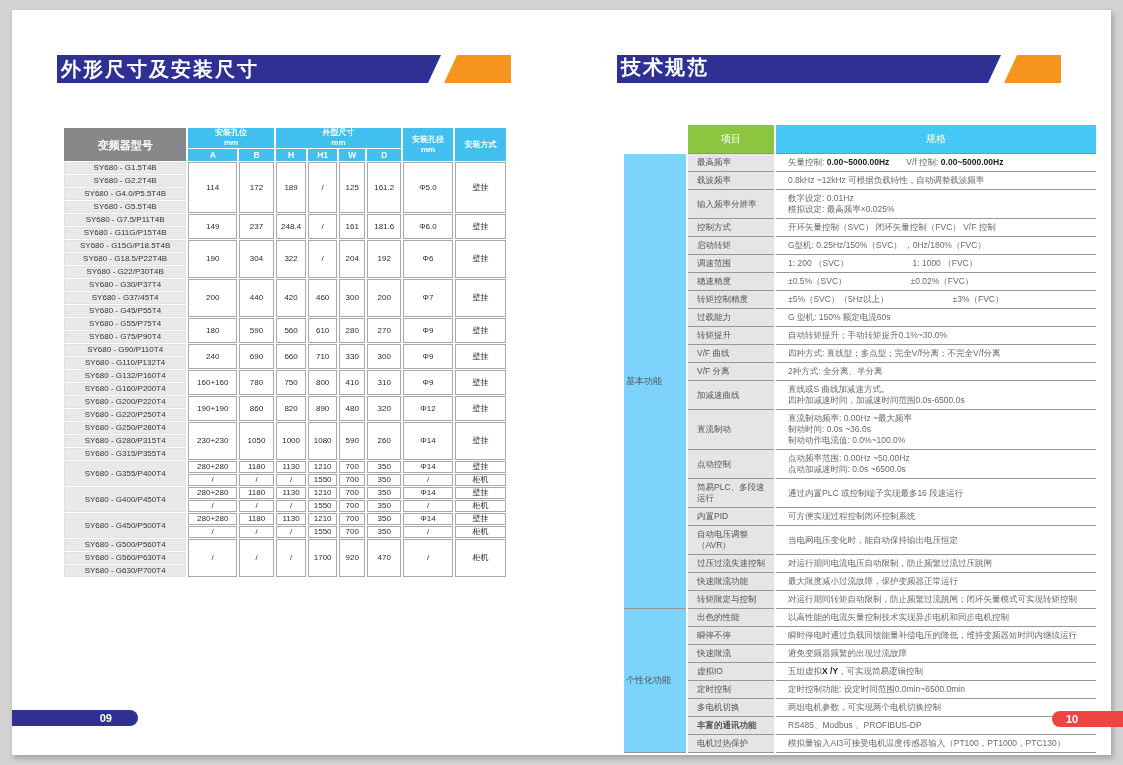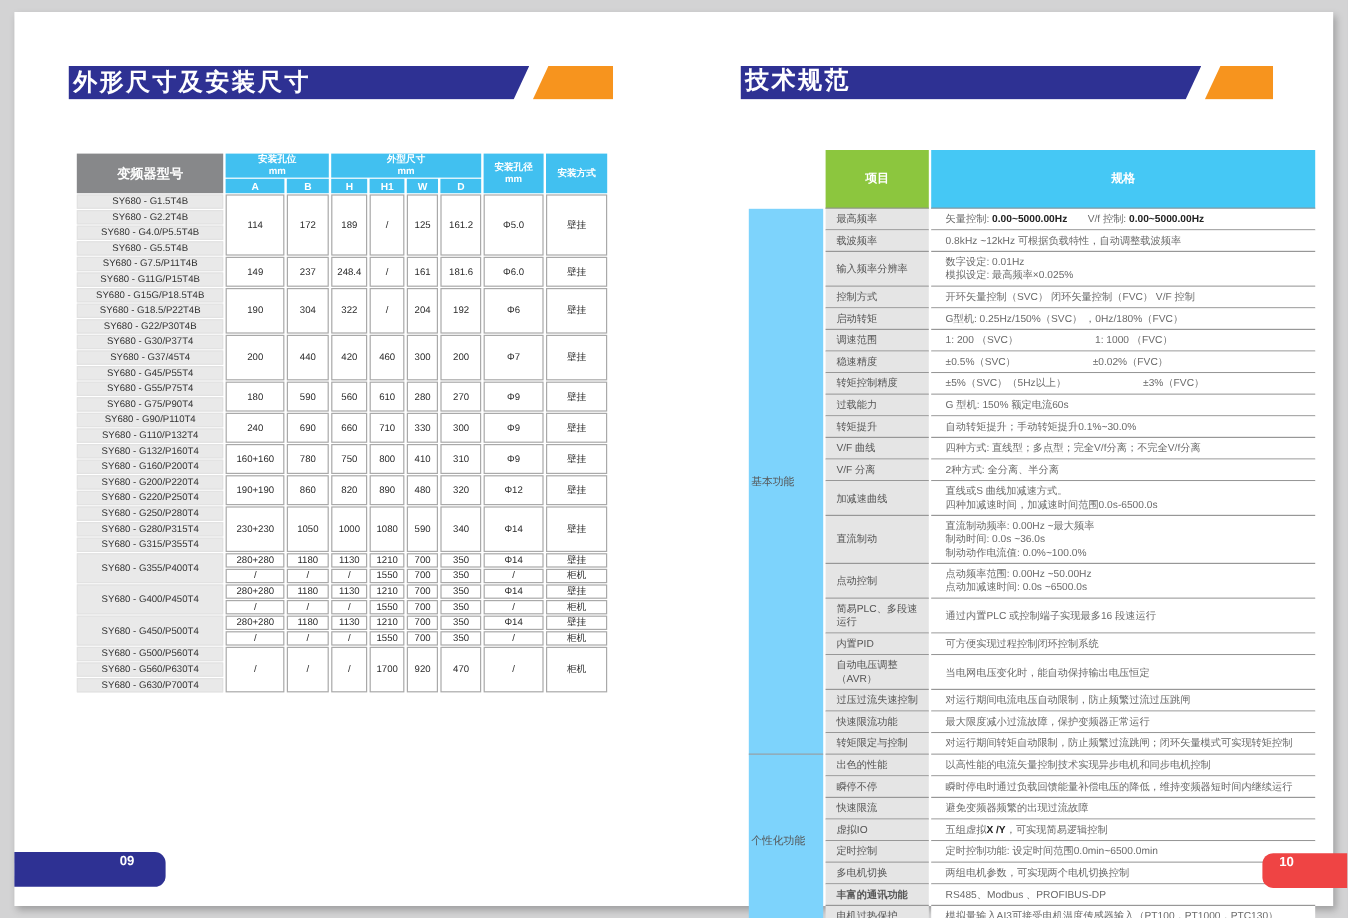--- a/index.html
+++ b/index.html
@@ -8,36 +8,36 @@
 
   
   .sec-bar{position:absolute;height:28px;color:#fff;font-size:20px;font-weight:bold;letter-spacing:2px;line-height:28px;padding-left:4px;box-sizing:border-box;clip-path:polygon(0 0,100% 0,calc(100% - 13px) 100%,0 100%);}
   .sec-bar-left{left:57px;top:55px;width:384px;}
   .sec-bar-right{left:617px;top:55px;width:384px;font-family:Liberation Mono, monospace;}
   .orange-wedge{position:absolute;top:55px;height:28px;clip-path:polygon(13px 0,100% 0,100% 100%,0 100%);}
   .ow-left{left:444px;width:67px;}
   .ow-right{left:1004px;width:57px;}
 
   
-  .pill{position:absolute;height:29px;color:#fff;font-size:11px;font-weight:bold;line-height:16px;box-sizing:border-box;}
+  .pill{position:absolute;height:16px;color:#fff;font-size:11px;font-weight:bold;line-height:16px;box-sizing:border-box;}
   .pill-left{left:12px;top:710px;width:126px;border-radius:0 9px 9px 0;text-align:right;padding-right:26px;}
   .pill-right{left:1052px;top:711px;width:71px;border-radius:9px 0 0 9px;text-align:left;padding-left:14px;}
 
   
   table.dims{position:absolute;left:62px;top:127px;width:446px;border-collapse:separate;border-spacing:2px 1px;table-layout:fixed;font-size:8px;color:#2b2b2b;}
   table.dims th{font-weight:bold;padding:0;line-height:10px;}
   table.dims .th-model{background:#87888a;color:#fff;font-size:11px;font-weight:bold;}
   table.dims .th-cyan{background:#41c0f0;color:#fff;}
   table.dims .th-sub{background:#41c0f0;color:#fff;height:12px;font-size:8.5px;}
   table.dims td{border:1px solid #a9a9a9;background:#fff;text-align:center;height:10px;padding:0 1px;line-height:10px;}
   table.dims td.model{border:1px solid #e2e2e2;background:#e9e9e9;color:#333;font-size:8px;}
 
   
   table.spec{position:absolute;left:622px;top:125px;width:476px;border-collapse:separate;border-spacing:2px 0;table-layout:fixed;font-size:8.5px;color:#6a6a6a;}
-  table.spec th{font-weight:bold;color:#fff;height:16px;padding:16px;font-size:10px;}
+  table.spec th{font-weight:normal;color:#fff;height:16px;padding:6px;font-size:10px;}
   table.spec .th-empty{background:transparent;}
   table.spec .th-green{background:#8cc63e;border-bottom:1px solid #8f8f8f;}
   table.spec .th-blue{background:#45c8f5;border-bottom:1px solid #8f8f8f;}
   table.spec td{border-bottom:1px solid #979797;padding:3px 6px;vertical-align:middle;line-height:11px;}
   table.spec td.grp{background:#7dd3fc;text-align:left;color:#555;font-size:9px;padding:0 2px;}
   table.spec td.item{background:#e5e5e5;color:#555;padding-left:9px;}
   table.spec td.spec{background:#fff;padding-left:12px;}
   table.spec .b{font-weight:bold;color:#222;}
   table.spec .bold{font-weight:bold;color:#333;}
   table.spec .gap{margin-left:64px;}
@@ -221,21 +221,21 @@
         <tr>
           <td class="model">SY680 - G220/P250T4</td>
         </tr>
         <tr>
           <td class="model">SY680 - G250/P280T4</td>
           <td rowspan="3">230+230</td>
           <td rowspan="3">1050</td>
           <td rowspan="3">1000</td>
           <td rowspan="3">1080</td>
           <td rowspan="3">590</td>
-          <td rowspan="3">340</td>
+          <td rowspan="3">260</td>
           <td rowspan="3">Φ14</td>
           <td rowspan="3">壁挂</td>
         </tr>
         <tr>
           <td class="model">SY680 - G280/P315T4</td>
         </tr>
         <tr>
           <td class="model">SY680 - G315/P355T4</td>
         </tr>
         <tr>

